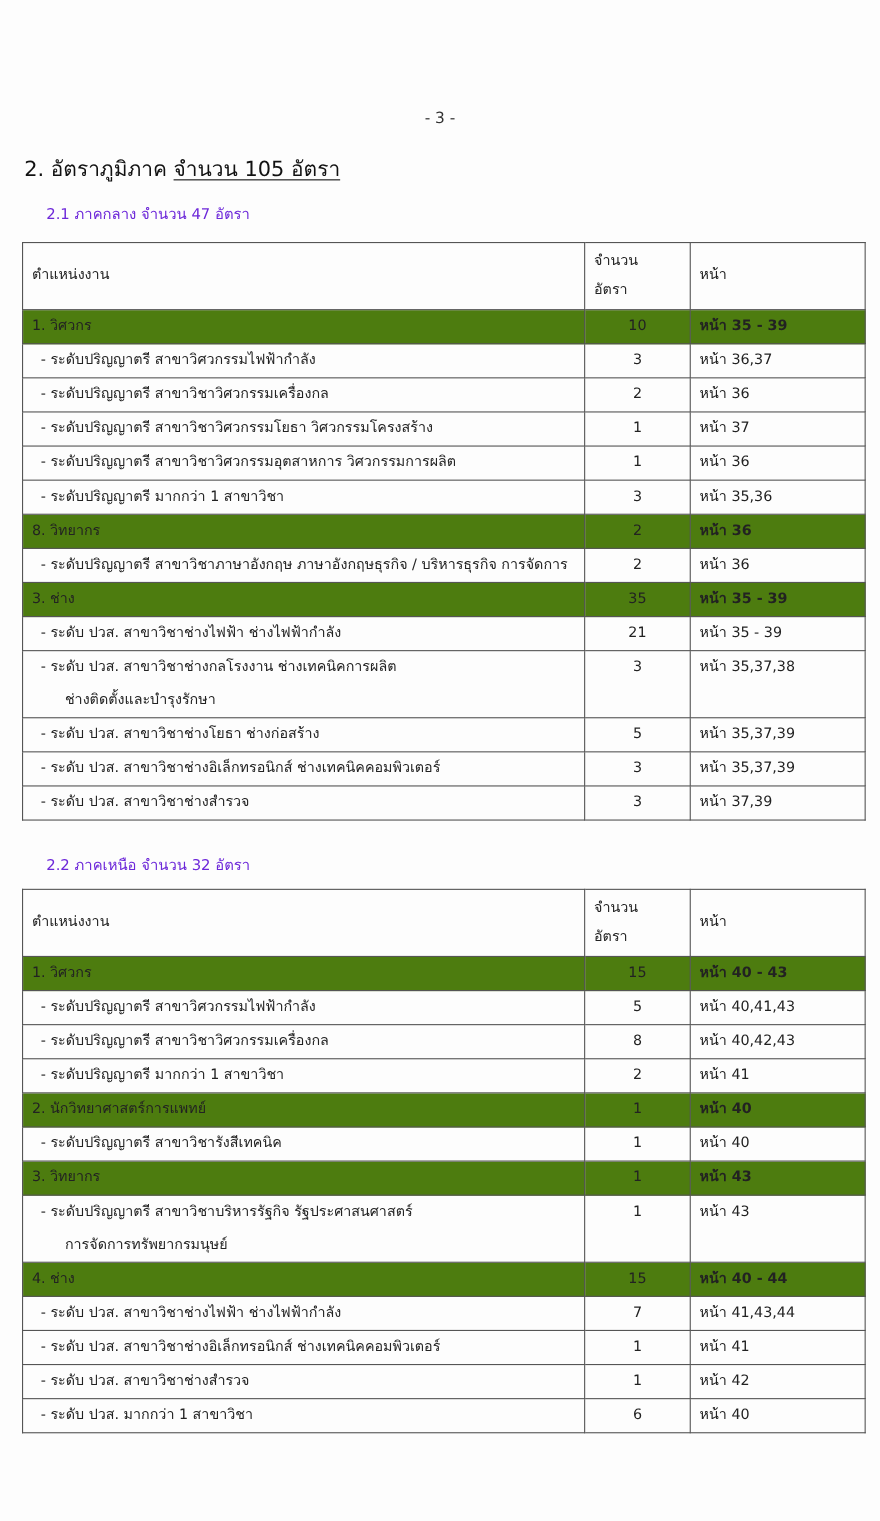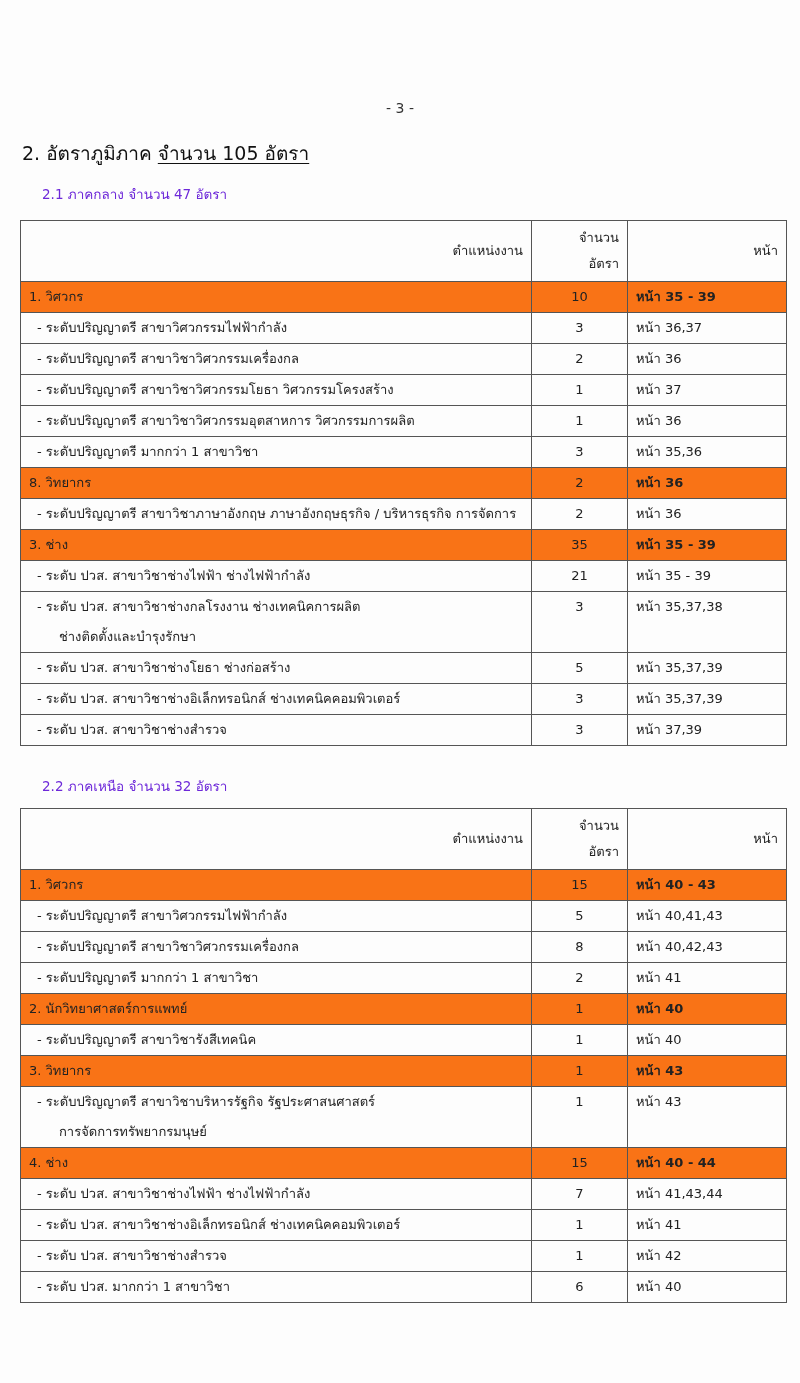--- a/index.html
+++ b/index.html
@@ -7,23 +7,23 @@
       width: 800px; height: 1383px; background: #fdfdfd;
       font-family: "DejaVu Sans", "Liberation Sans", sans-serif;
       color: #222; position: relative; overflow: hidden;
     }
     .page-num { position: absolute; top: 100px; left: 0; width: 800px; text-align: center; font-size: 14px; color: #333; }
     .heading { position: absolute; top: 138px; left: 22px; font-size: 19px; font-weight: normal; color: #111; }
     .heading .u { text-decoration: underline; text-underline-offset: 3px; }
     .sub { position: absolute; left: 42px; font-size: 13.5px; color: #6d28d9; }
     table { position: absolute; left: 20px; width: 766px; border-collapse: collapse; font-size: 13px; table-layout: fixed; }
     td, th { border: 1px solid #555; padding: 0 8px; vertical-align: middle; color: #222; font-weight: normal; }
-    th { height: 60px; text-align: right; line-height: 26px; }
+    th { height: 60px; text-align: left; line-height: 26px; }
     td { height: 30px; line-height: 30px; }
-    tr.cat td { background: #f97316; }
+    tr.cat td { background: #4d7c0f; }
     tr.cat td.pages { font-weight: bold; }
     td.count { text-align: center; }
     td.item { padding-left: 16px; margin-top: 16px; }
     td.item.multi { line-height: 30px; }
     td.top { vertical-align: top; }
     .col1 { width: 511px; } .col2 { width: 96px; } .col3 { width: 159px; }
   </style>
 </head>
 <body>
 

